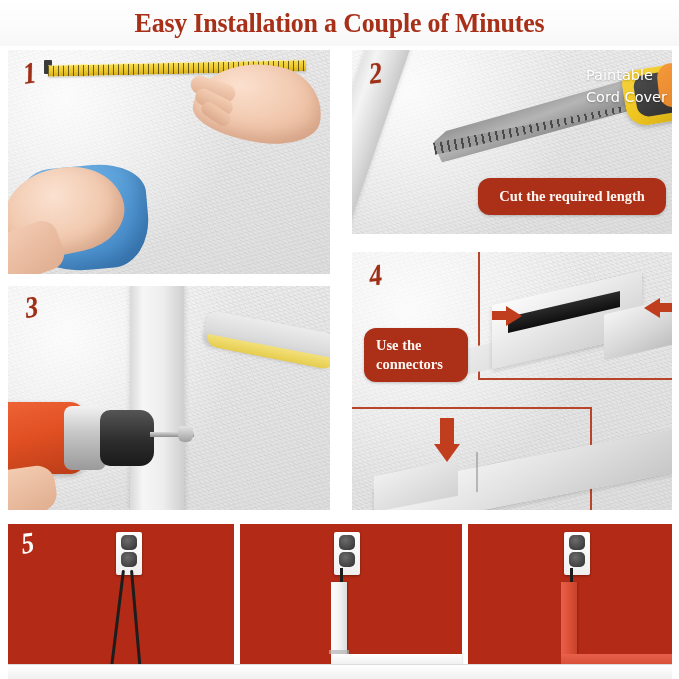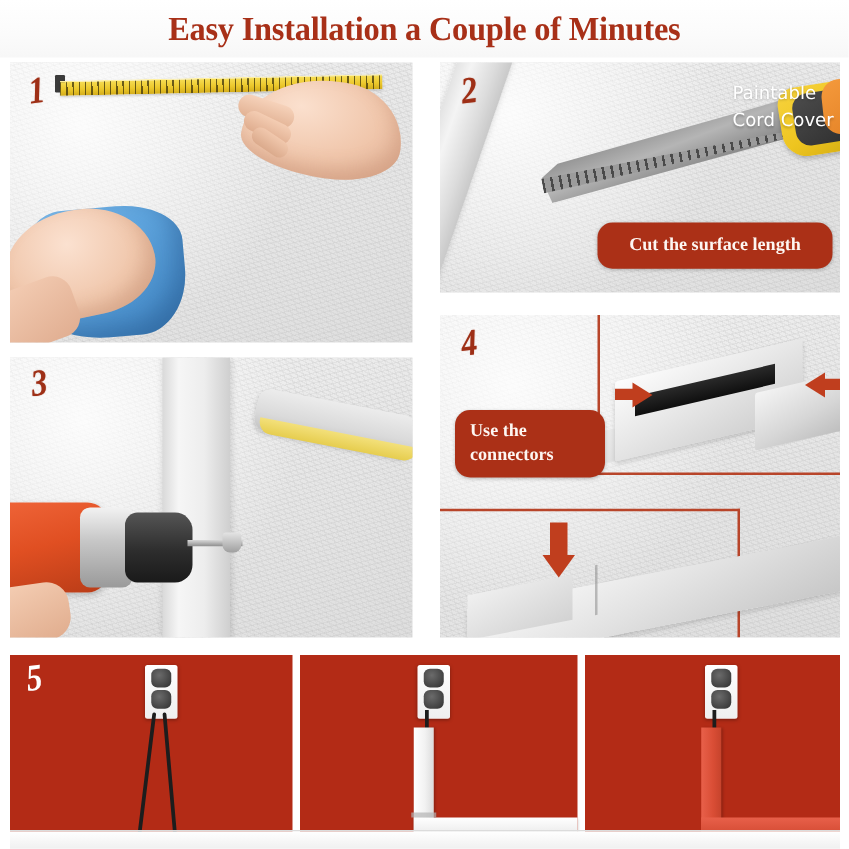--- a/index.html
+++ b/index.html
@@ -235,21 +235,21 @@
     background:linear-gradient(160deg,#fbfbfb 0%,#e2e2e2 50%,#c7c7c7 100%);
     transform:skewY(-11deg);
     box-shadow:0 2px 4px rgba(0,0,0,.14);
   }
   #ch-c2{
     position:absolute;left:22px;top:216px;width:84px;height:36px;
     background:linear-gradient(160deg,#f0f0f0,#d2d2d2);
     transform:skewY(-11deg);
   }
   #ch-c-seam{position:absolute;left:124px;top:200px;width:2px;height:40px;background:rgba(140,140,140,.55);transform:skewY(-11deg);}
-  #b4{left:12px;top:76px;width:120px;font-size:14.5px;}
+  #b4{left:12px;top:76px;width:104px;font-size:14.5px;}
 
   
   #p5{left:8px;top:524px;width:664px;height:152px;background:#b32b16;}
   #p5 .num{left:12px;top:2px;color:#ffffff;text-shadow:none;}
   .wall-sec{position:absolute;top:0;height:152px;background:#b32b16;}
   #sec1{left:0;width:226px;}
   #sec2{left:232px;width:222px;}
   #sec3{left:460px;width:204px;}
   .divider{position:absolute;top:0;width:6px;height:152px;background:#ffffff;}
   #div1{left:226px;}
@@ -317,21 +317,21 @@
 <div class="panel" id="p2">
   <div class="wallbg"></div>
   <div id="cover2"></div>
   <div id="saw-blade"></div>
   <div id="saw-teeth"></div>
   <div id="saw-handle"></div>
   <div id="saw-grip"></div>
   <div id="glove"></div>
 
   <div class="num">2</div>
-  <div class="badge" id="b2">Cut the surface length</div>
+  <div class="badge" id="b2">Cut the required length</div>
 </div>
 
 <div class="panel" id="p3">
   <div class="wallbg"></div>
   <div id="cover3"></div>
   <div id="piece3"></div>
   <div id="piece3-tape"></div>
   <div id="drill-body"></div>
   <div id="drill-collar"></div>
   <div id="drill-chuck"></div>

